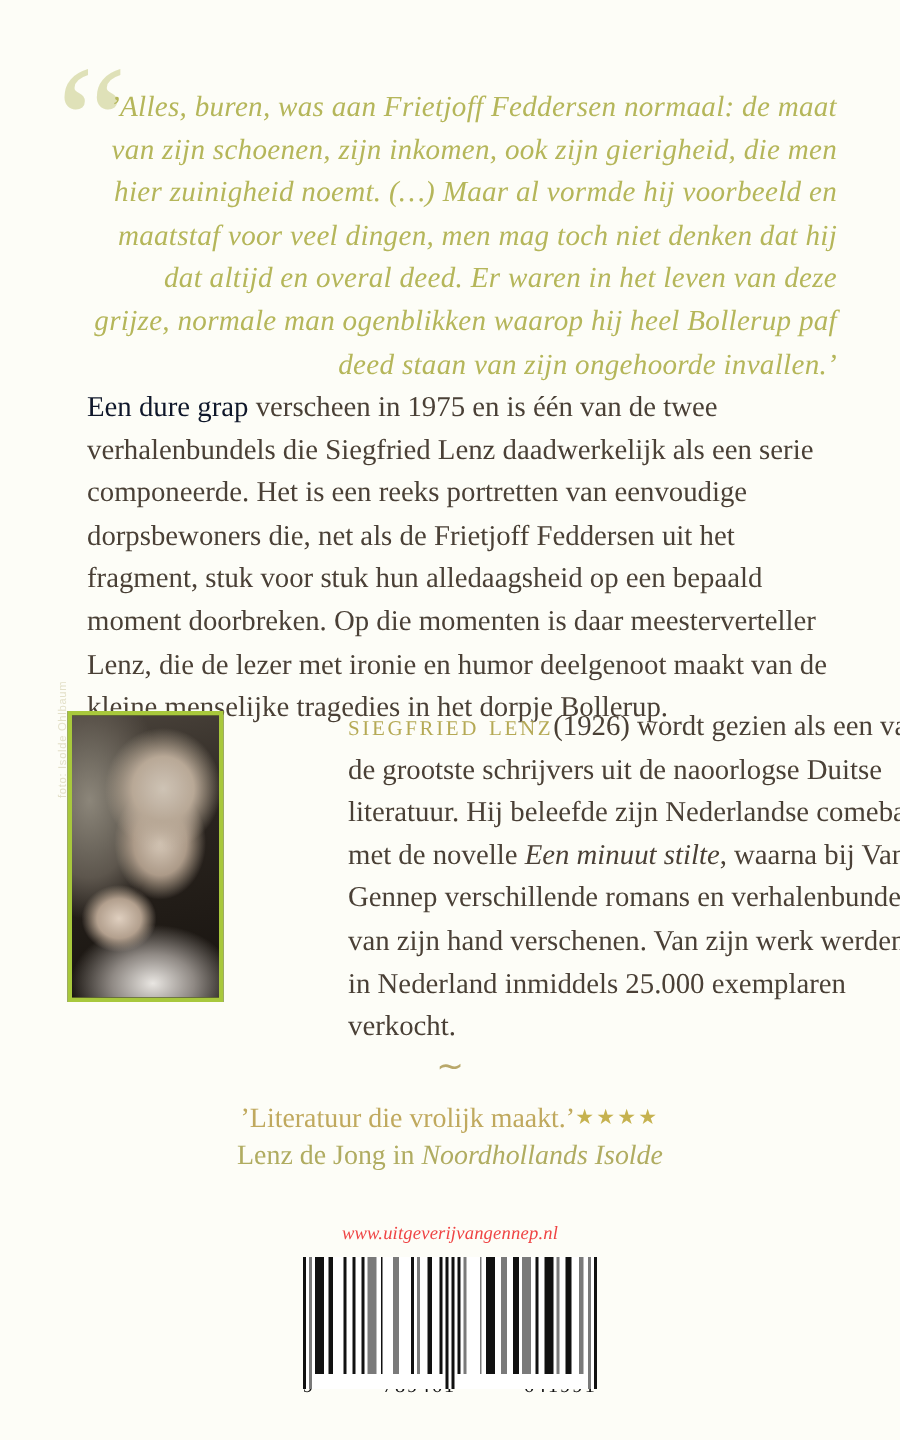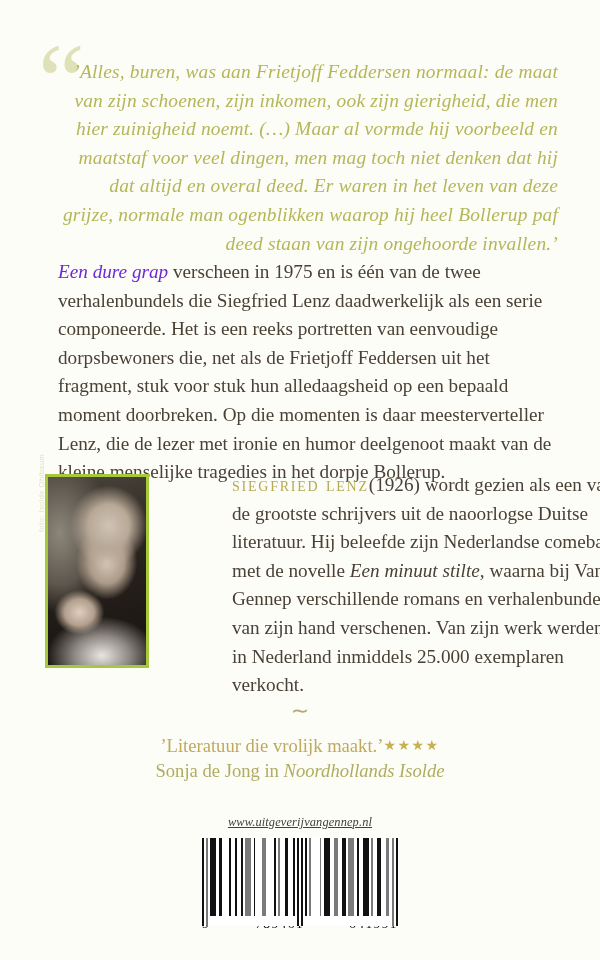--- a/index.html
+++ b/index.html
@@ -52,22 +52,21 @@
     position: absolute;
     left: 58px;
     top: 258px;
     width: 500px;
     font-size: 19.2px;
     line-height: 28.6px;
     color: #4a4036;
     text-align: left;
   }
   .blurb .title-ital {
-    font-style: italic;
-    color: #6d28d9;
+    color: #0f172a;
   }
 
   
   .author-block {
     position: absolute;
     left: 45px;
     top: 474px;
     width: 515px;
   }
   .photo-frame {
@@ -166,23 +165,22 @@
 
   
   .website {
     position: absolute;
     left: 0;
     right: 0;
     top: 815px;
     text-align: center;
     font-style: italic;
     font-size: 12.4px;
-    color: #404040;
+    color: #ef4444;
     letter-spacing: 0.01em;
-    text-decoration: underline;
   }
 
   
   .barcode-wrap {
     position: absolute;
     left: 50%;
     transform: translateX(-50%);
     top: 838px;
     width: 196px;
   }
@@ -238,21 +236,21 @@
     </div>
   </div>
 
   <div class="ornament">∼</div>
 
   <div class="review">
     <div class="review-line1">
       <span>’Literatuur die vrolijk maakt.’</span><span class="review-stars">★★★★</span>
     </div>
     <div class="review-line2">
-      <span>Sonja de Jong in </span><span class="ital">Noordhollands Isolde</span>
+      <span>Lenz de Jong in </span><span class="ital">Noordhollands Isolde</span>
     </div>
   </div>
 
   <div class="website">www.uitgeverijvangennep.nl</div>
 
   <div class="barcode-wrap">
     <div class="barcode-bars" id="barcode-bars">
         <span class="guard" style="left: 0px; width: 1.81316px;"></span>
         <span class="guard grey" style="left: 4.12632px; width: 1.81316px;"></span>
         <span style="left: 8.25263px; width: 5.93947px;"></span>

